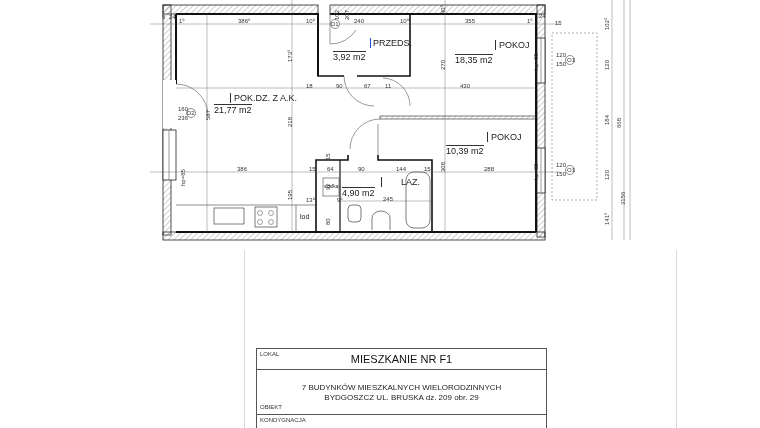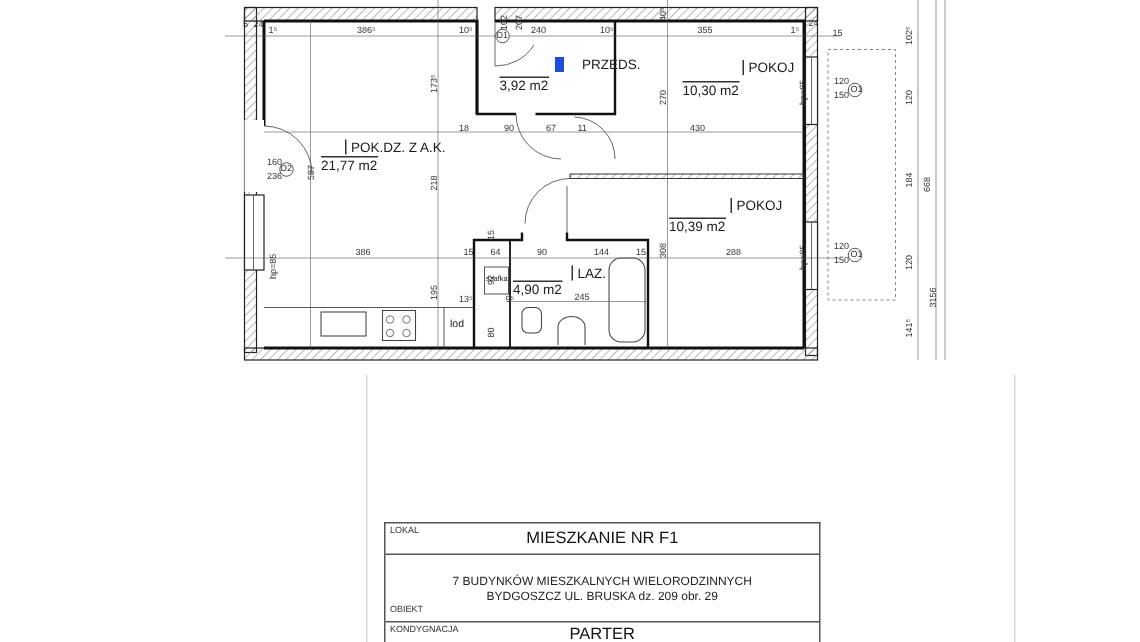--- a/index.html
+++ b/index.html
@@ -104,30 +104,30 @@
     <circle cx="335" cy="24" r="4.5" fill="#fff" stroke="#444" stroke-width="0.6"></circle>
     <circle cx="191" cy="113" r="4.5" fill="#fff" stroke="#444" stroke-width="0.6"></circle>
     <circle cx="570" cy="60" r="4.5" fill="#fff" stroke="#444" stroke-width="0.6"></circle>
     <circle cx="570" cy="170" r="4.5" fill="#fff" stroke="#444" stroke-width="0.6"></circle>
   </svg>
 
   
   <span class="txt rname" style="left:230px;top:93px;border-left:1px solid #333;padding-left:3px;text-align:center;">POK.DZ. Z A.K.</span>
   <span class="txt area" style="left:214px;top:104px;border-top:1px solid #333;">21,77 m2</span>
 
-  <span class="txt rname" style="left:370px;top:38px;border-left:6px solid #1d4ed8;padding-left:12px;text-align:center;">PRZEDS.</span>
+  <span class="txt rname" style="left:370px;top:38px;border-left:1px solid #1d4ed8;padding-left:2px;text-align:center;">PRZEDS.</span>
   <span class="txt area" style="left:333px;top:51px;border-top:1px solid #333;">3,92 m2</span>
 
   <span class="txt rname" style="left:495px;top:40px;border-left:1px solid #333;padding-left:3px;">POKOJ</span>
-  <span class="txt area" style="left:455px;top:54px;border-top:1px solid #333;">10,30 m2</span>
+  <span class="txt area" style="left:455px;top:54px;border-top:1px solid #333;">18,35 m2</span>
 
   <span class="txt rname" style="left:487px;top:132px;border-left:1px solid #333;padding-left:3px;">POKOJ</span>
   <span class="txt area" style="left:446px;top:145px;border-top:1px solid #333;text-align:right;">10,39 m2</span>
 
-  <span class="txt rname" style="left:381px;top:177px;border-left:1px solid #333;padding-left:3px;">LAZ.</span>
+  <span class="txt rname" style="left:381px;top:177px;border-left:1px solid #333;padding-left:19px;">LAZ.</span>
   <span class="txt area" style="left:342px;top:187px;border-top:1px solid #333;">4,90 m2</span>
 
   
   <span class="txt dim" style="left:238px;top:18px;">386⁵</span>
   <span class="txt dim" style="left:179px;top:18px;">1⁵</span>
   <span class="txt dim" style="left:306px;top:18px;">10⁵</span>
   <span class="txt dim" style="left:354px;top:18px;">240</span>
   <span class="txt dim" style="left:400px;top:18px;">10⁵</span>
   <span class="txt dim" style="left:465px;top:18px;">355</span>
   <span class="txt dim" style="left:527px;top:18px;">1⁵</span>
@@ -202,15 +202,14 @@
     <span class="tb-label" style="top:2px;">LOKAL</span>
     <span class="tb-main" style="top:4px;">MIESZKANIE NR F1</span>
   </div>
   <div class="tb-row" style="top:21px;height:44px;">
     <span class="tb-sub" style="top:13px;">7 BUDYNKÓW MIESZKALNYCH WIELORODZINNYCH</span>
     <span class="tb-sub" style="top:23px;">BYDGOSZCZ UL. BRUSKA dz. 209 obr. 29</span>
     <span class="tb-label" style="top:34px;">OBIEKT</span>
   </div>
   <div class="tb-row" style="top:66px;height:16px;border-bottom:none;">
     <span class="tb-label" style="top:2px;">KONDYGNACJA</span>
-    <span class="tb-main" style="top:2px;">PARTER</span>
   </div>
 </div>
 
 </body></html>

